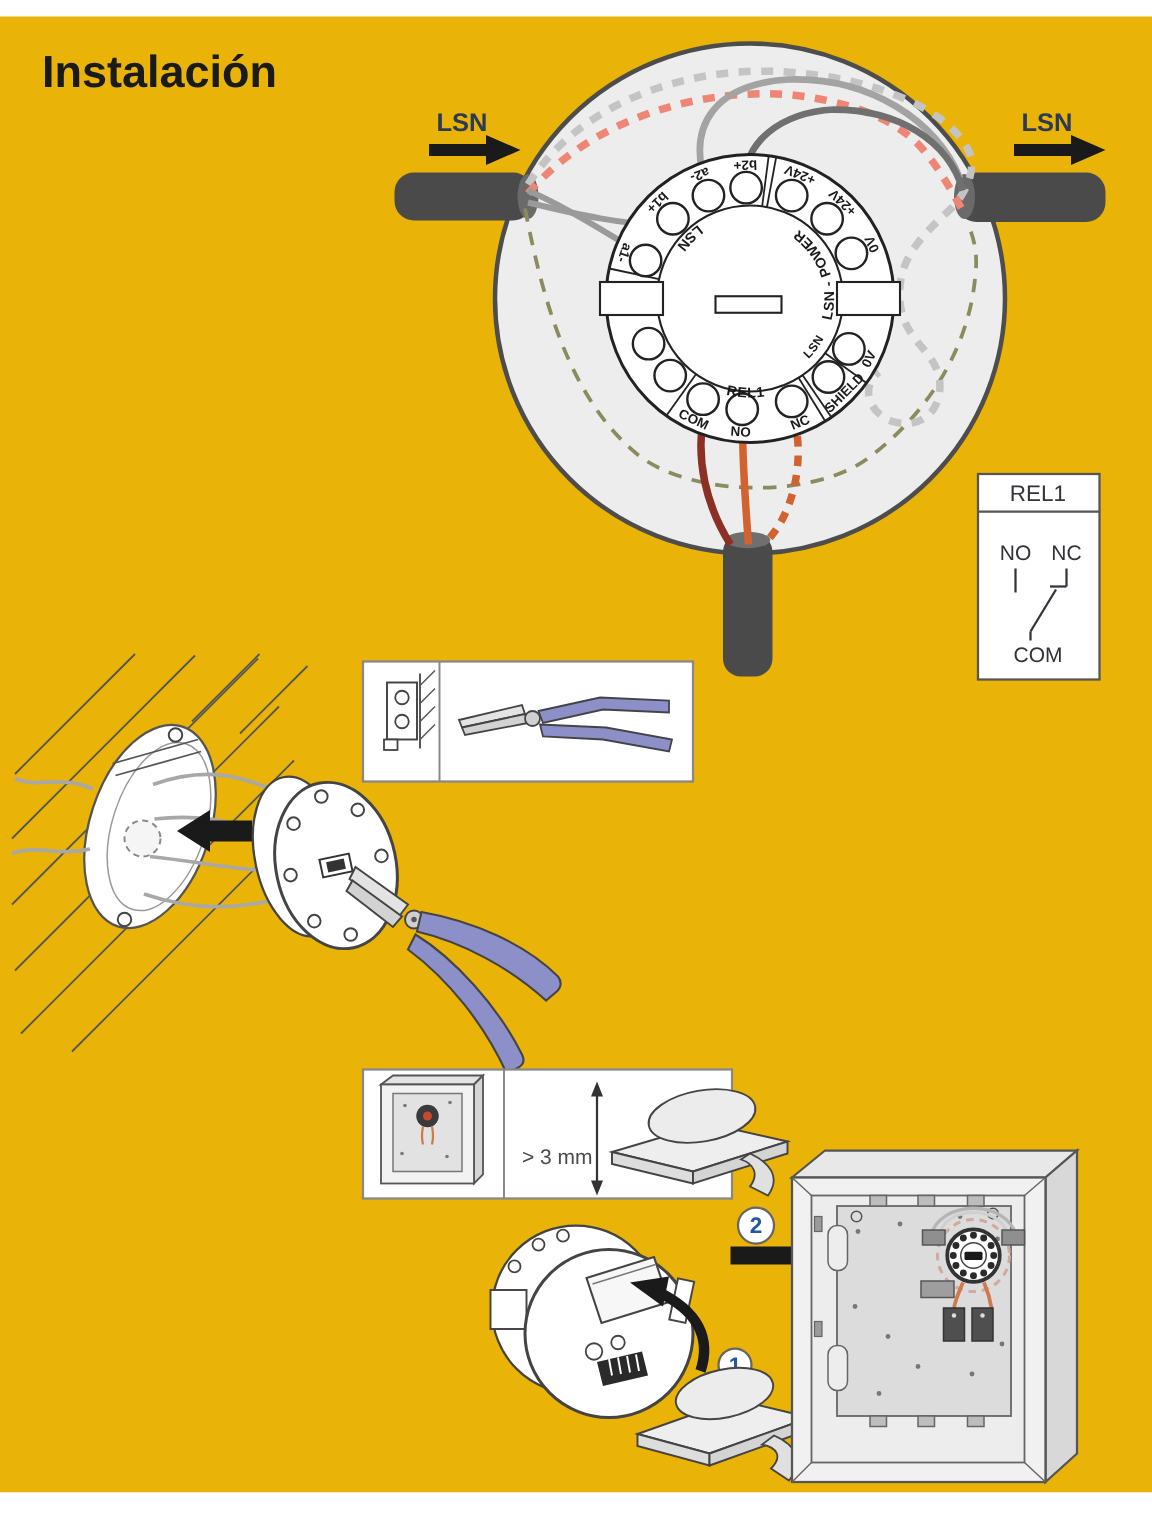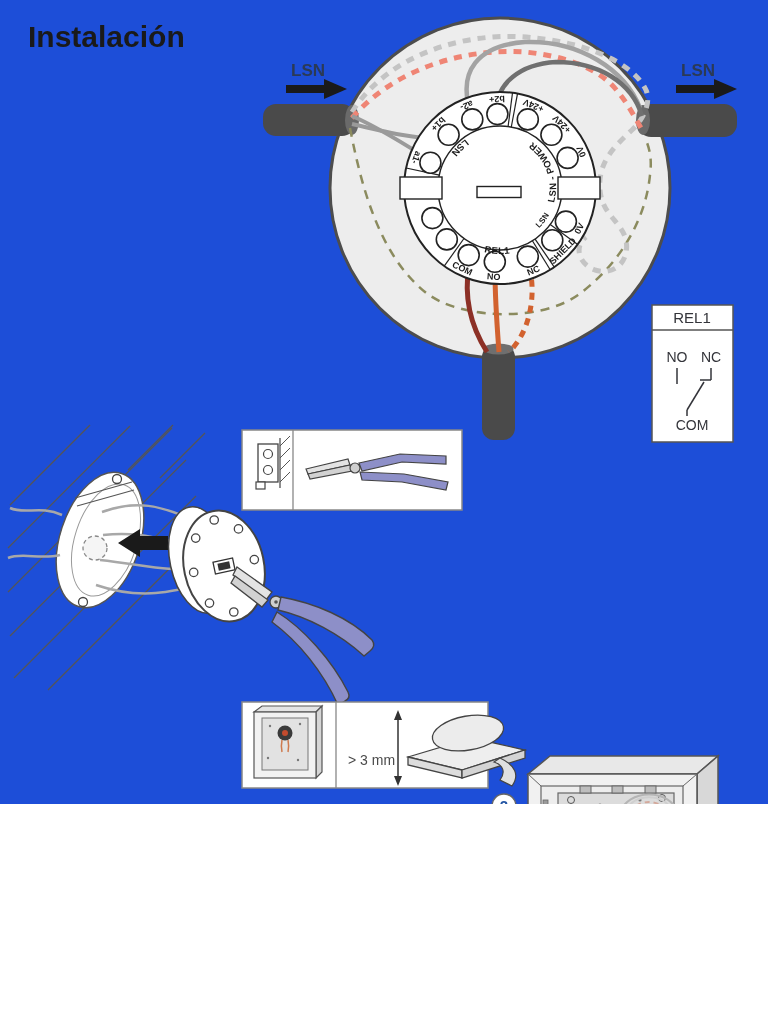--- a/index.html
+++ b/index.html
@@ -1,17 +1,17 @@
 <!DOCTYPE html>
 <html><head>
 <meta charset="utf-8">
 <style>
   html,body{margin:0;padding:0;background:#ffffff;}
-  .page{position:relative;width:768px;height:804px;background:#1d4ed8;overflow:hidden;
-        font-family:"Liberation Sans", sans-serif;}
+  .page{position:relative;width:768px;height:984px;background:#eab308;overflow:hidden;
+        font-family:"Liberation Sans", sans-serif;margin-top:11px;}
   svg{display:block;}
   text{font-family:"Liberation Sans", sans-serif;}
   .title{font-weight:bold;font-size:30px;fill:#1a1a1a;}
   .lsn-dir{font-size:17px;font-weight:bold;fill:#2b3a55;}
   .term-label{font-size:9px;font-weight:bold;fill:#1a1a1a;text-anchor:middle;}
   .arc-label{font-size:9.5px;font-weight:bold;fill:#1a1a1a;letter-spacing:0.5px;}
   .relay-text{font-size:14px;fill:#33343a;text-anchor:middle;}
   .relay-title{font-size:15px;fill:#33343a;text-anchor:middle;}
   .dim-label{font-size:14px;fill:#4a4a4a;}
   .step-num{font-size:15px;font-weight:bold;text-anchor:middle;}

